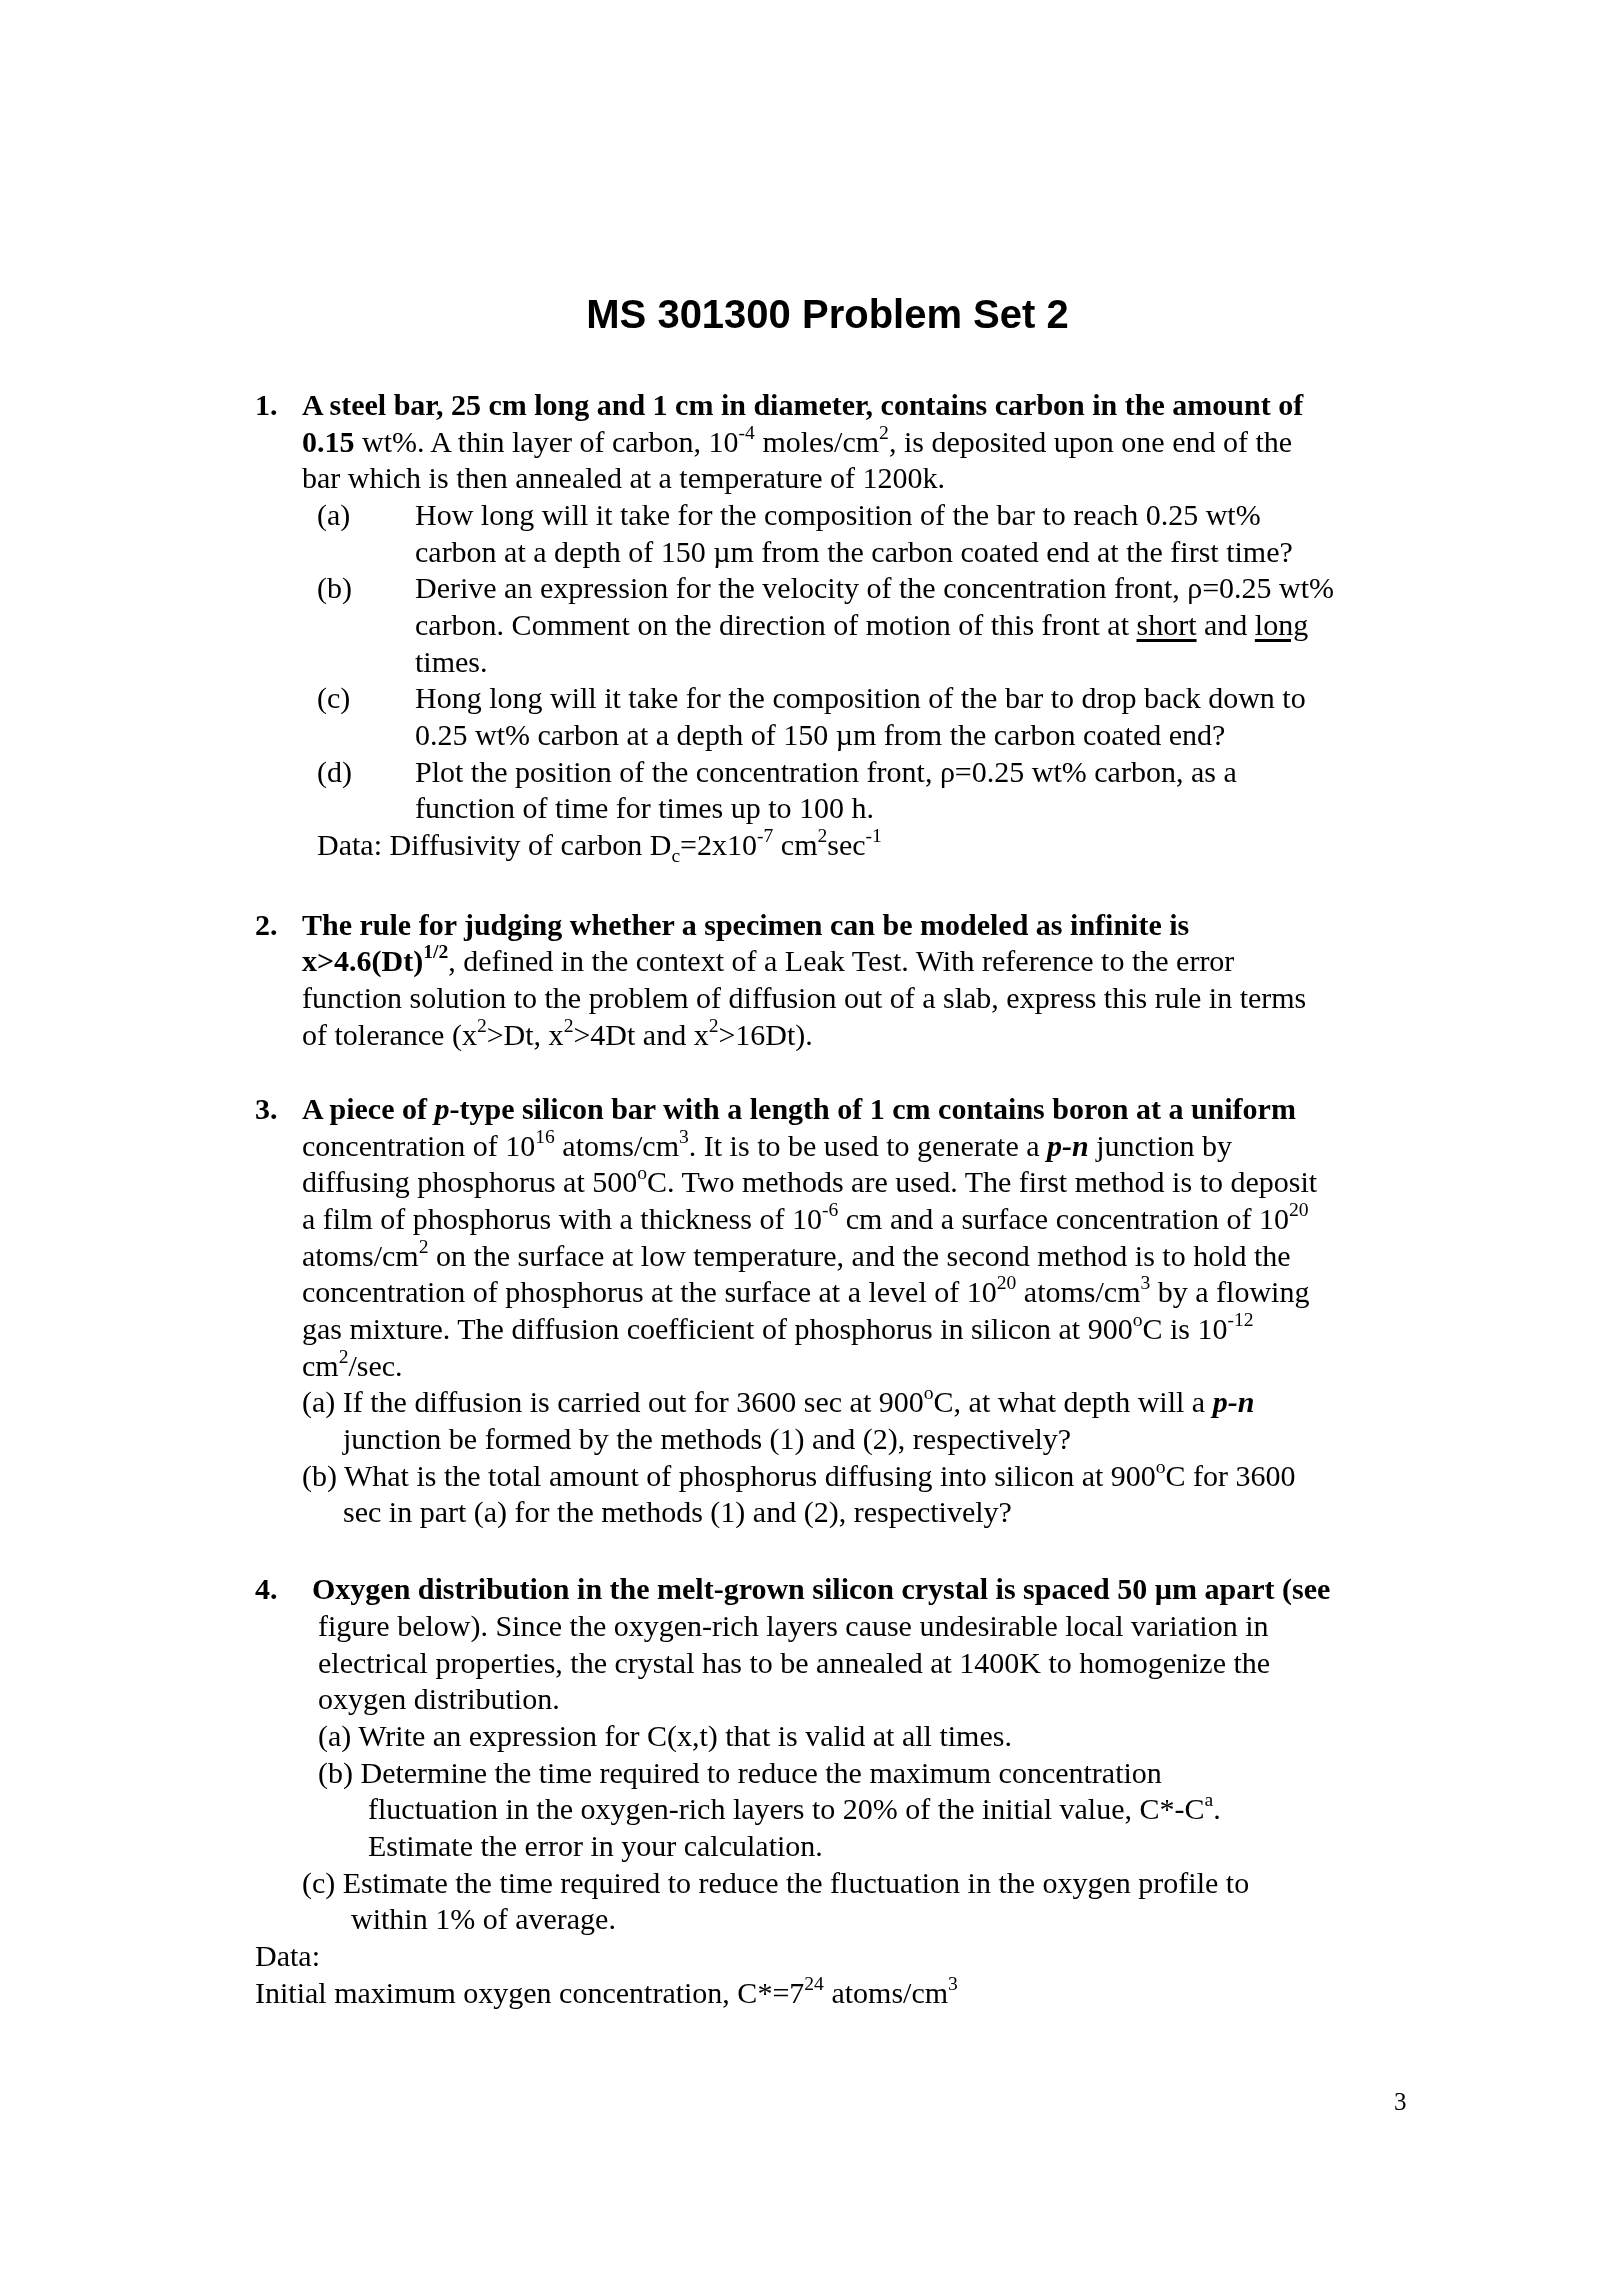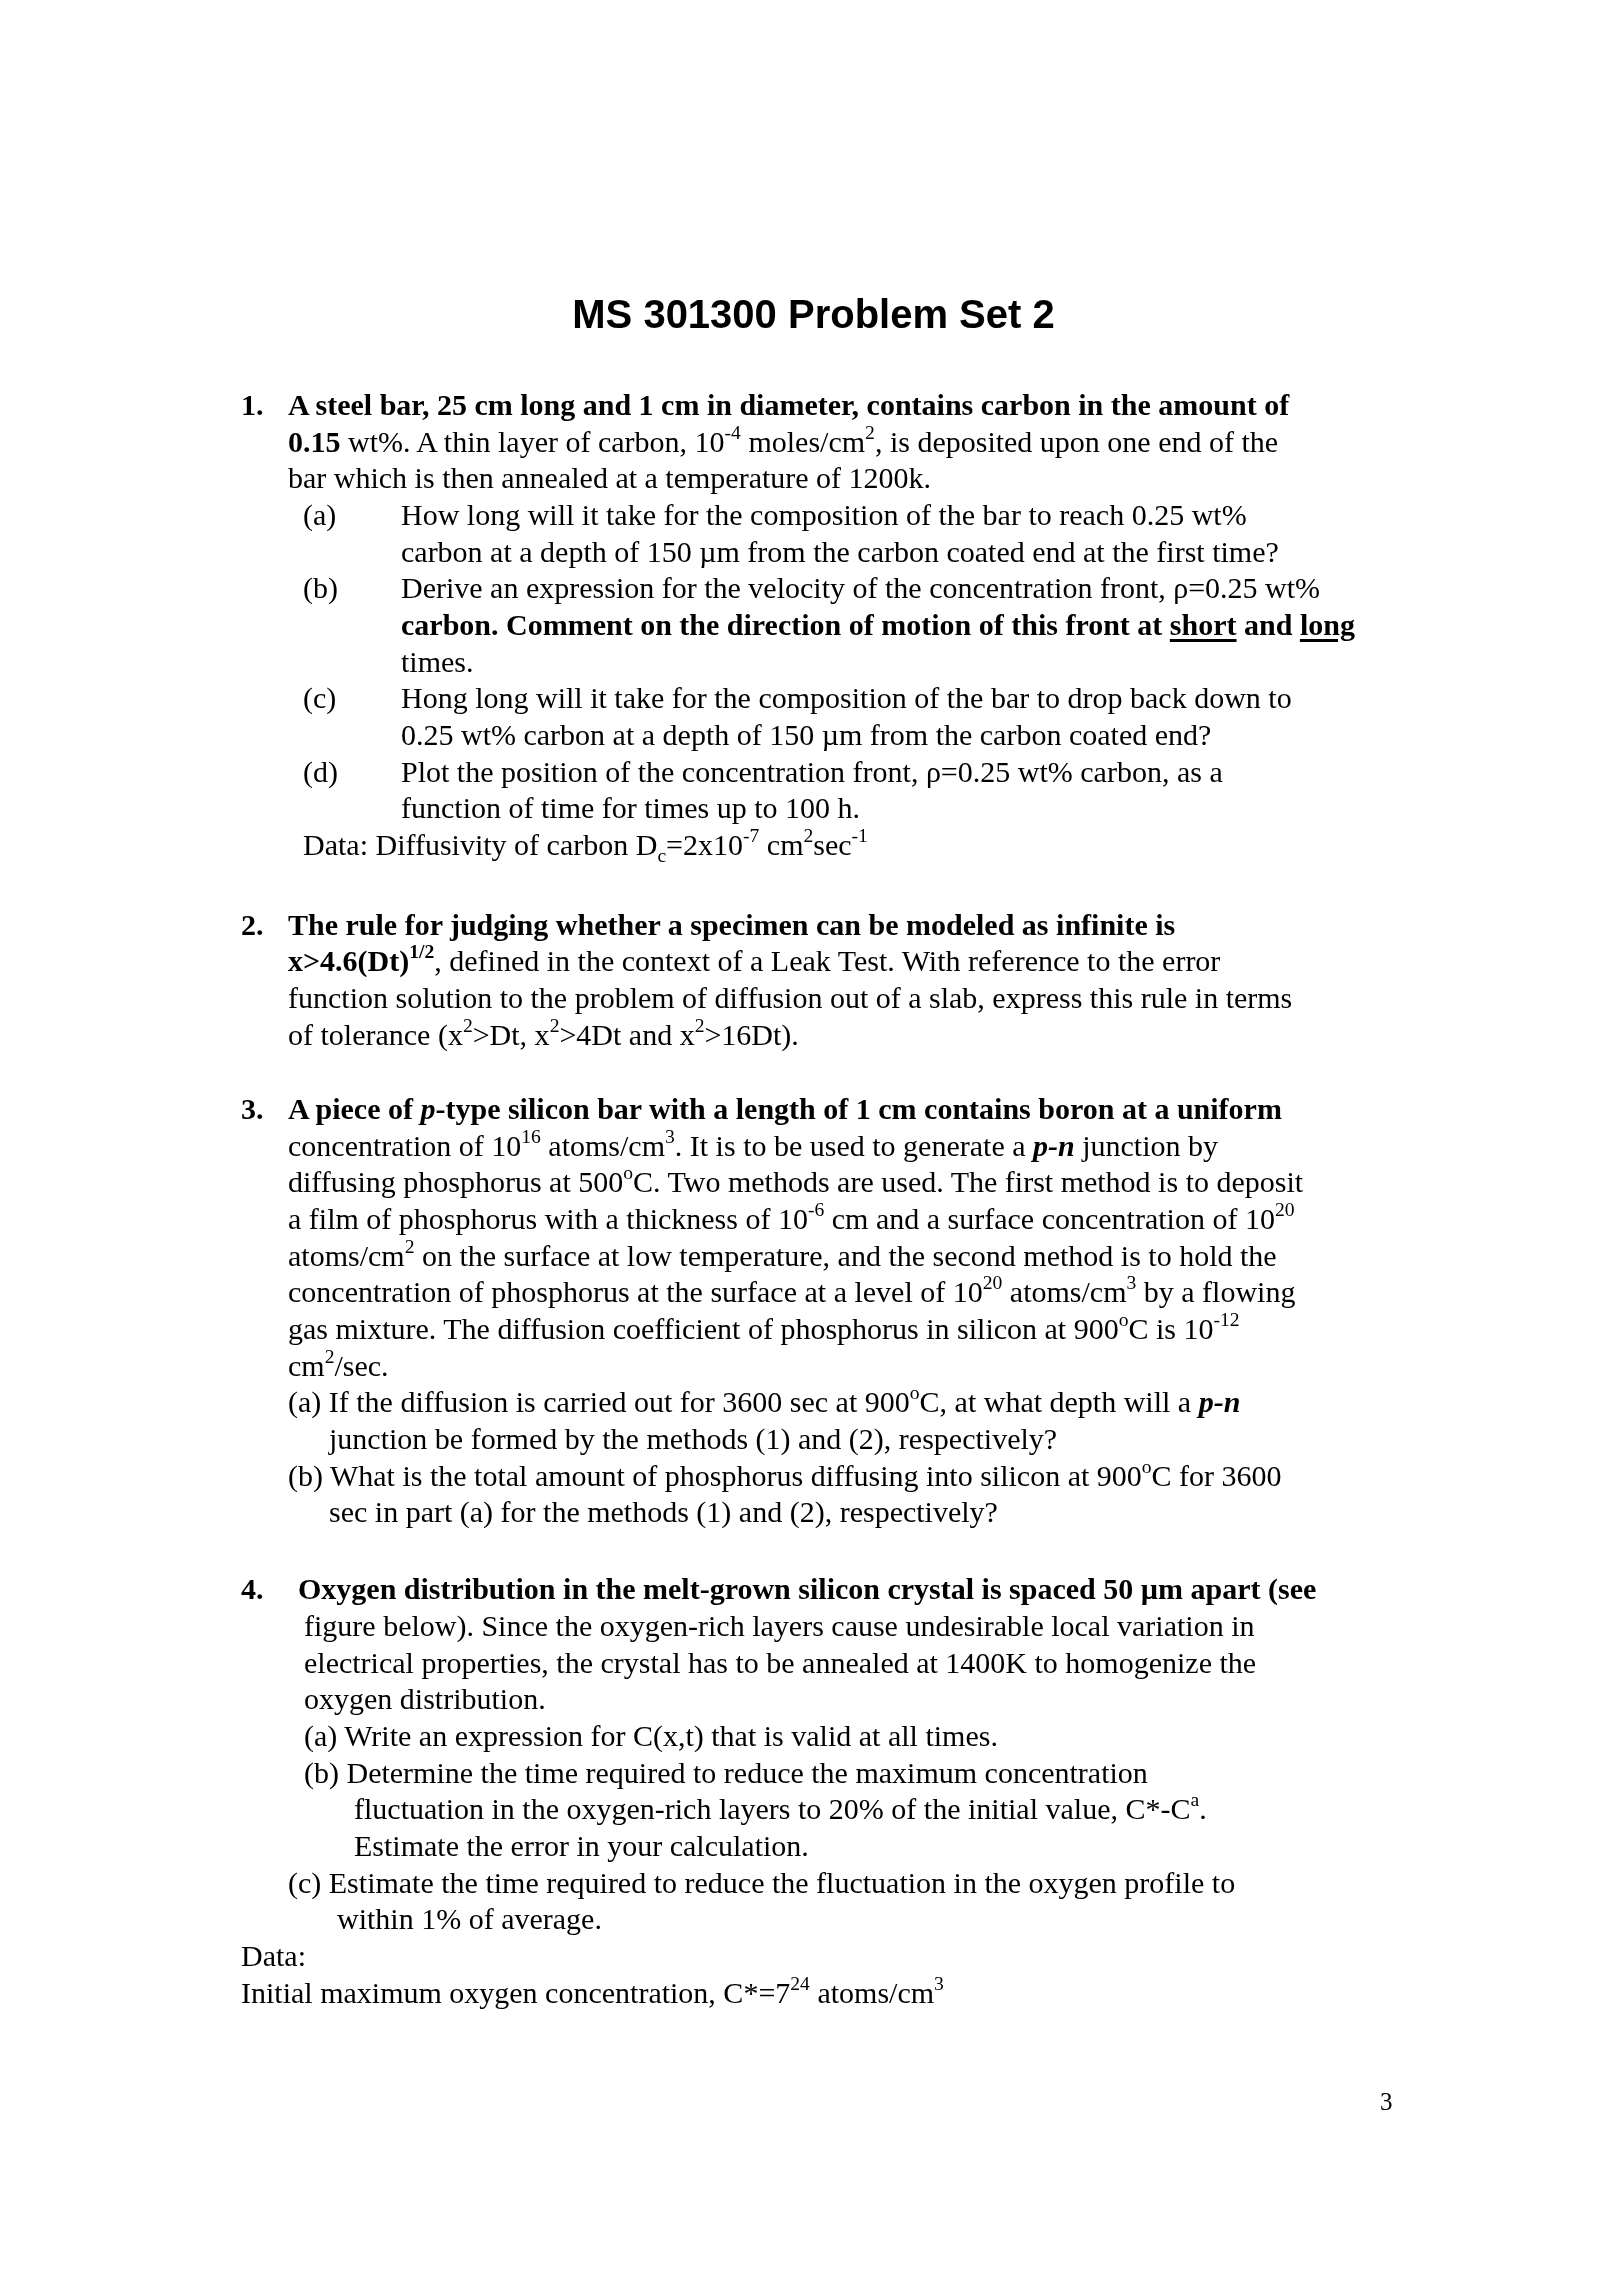--- a/index.html
+++ b/index.html
@@ -1,21 +1,21 @@
 <!DOCTYPE html>
 <html style="font-size:10.5px"><head>
 <meta charset="utf-8">
 <style>
   html, body { margin: 0; padding: 0; background: #ffffff; }
   body {
     width: 1623px; height: 2295px; position: relative; overflow: hidden;
     font-family: "Liberation Serif", "DejaVu Serif", serif;
     color: #000000;
   }
-  .page { position: absolute; left: 2px; top: 0; width: 1402px; height: 2295px; }
+  .page { position: absolute; left: 16px; top: 0; width: 1402px; height: 2295px; }
   .title {
     position: absolute; left: 0; width: 1623px; top: 288px;
     text-align: center;
     font-family: "Liberation Sans", "DejaVu Sans", sans-serif;
     font-weight: bold; font-size: 40px; line-height: 52px;
   }
   .line {
     position: absolute; font-size: 30px; line-height: 37px; white-space: nowrap;
   }
   .b { font-weight: bold; }
@@ -39,21 +39,21 @@
     <div class="line b" style="left:286px; top:386px;">A steel bar, 25 cm long and 1 cm in diameter, contains carbon in the amount of</div>
     <div class="line" style="left:286px; top:423px;"><span class="b">0.15</span><span> wt%. A thin layer of carbon, 10</span><sup>-4</sup><span> moles/cm</span><sup>2</sup><span>, is deposited upon one end of the</span></div>
     <div class="line" style="left:286px; top:459px;">bar which is then annealed at a temperature of 1200k.</div>
 
     <span class="lbl" style="left:301px; top:496px;">(a)</span>
     <div class="line" style="left:399px; top:496px;">How long will it take for the composition of the bar to reach 0.25 wt%</div>
     <div class="line" style="left:399px; top:533px;">carbon at a depth of 150 µm from the carbon coated end at the first time?</div>
 
     <span class="lbl" style="left:301px; top:569px;">(b)</span>
     <div class="line" style="left:399px; top:569px;">Derive an expression for the velocity of the concentration front, ρ=0.25 wt%</div>
-    <div class="line" style="left:399px; top:606px;font-weight:bold;"><span>carbon. Comment on the direction of motion of this front at </span><span class="u">short</span><span> and </span><span class="u">long</span></div>
+    <div class="line" style="left:399px; top:606px;"><span>carbon. Comment on the direction of motion of this front at </span><span class="u">short</span><span> and </span><span class="u">long</span></div>
     <div class="line" style="left:399px; top:643px;">times.</div>
 
     <span class="lbl" style="left:301px; top:679px;">(c)</span>
     <div class="line" style="left:399px; top:679px;">Hong long will it take for the composition of the bar to drop back down to</div>
     <div class="line" style="left:399px; top:716px;">0.25 wt% carbon at a depth of 150 µm from the carbon coated end?</div>
 
     <span class="lbl" style="left:301px; top:753px;">(d)</span>
     <div class="line" style="left:399px; top:753px;">Plot the position of the concentration front, ρ=0.25 wt% carbon, as a</div>
     <div class="line" style="left:399px; top:789px;">function of time for times up to 100 h.</div>
 

